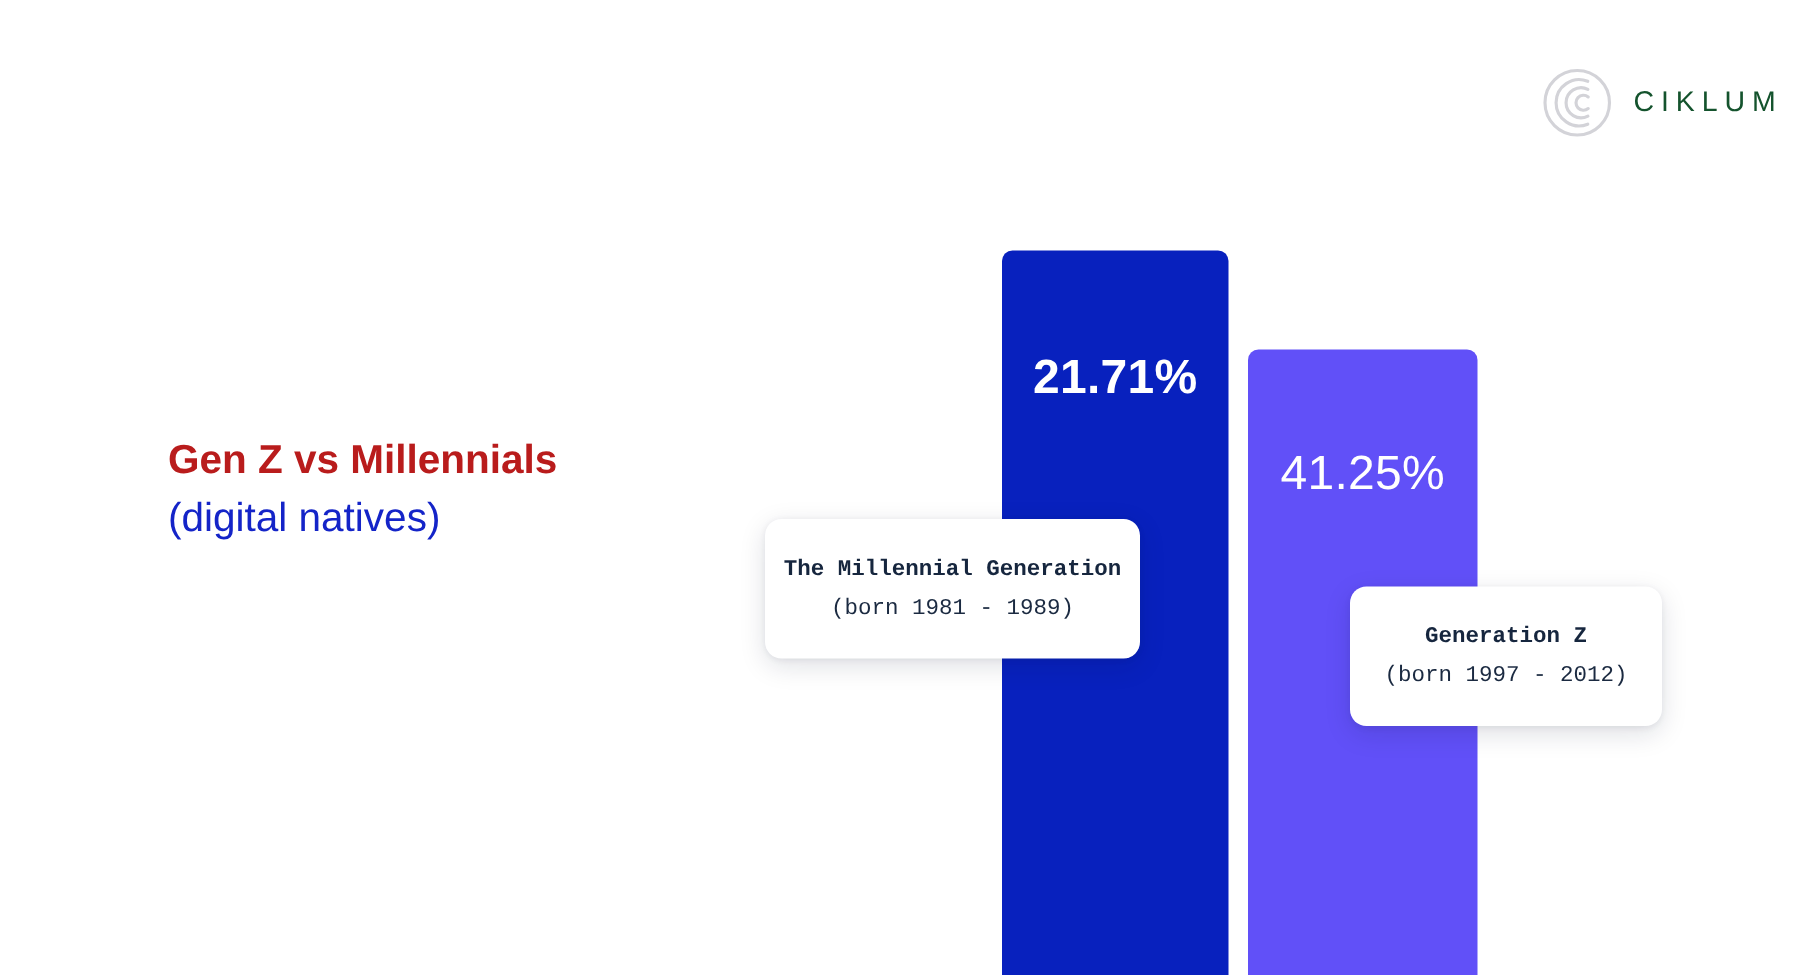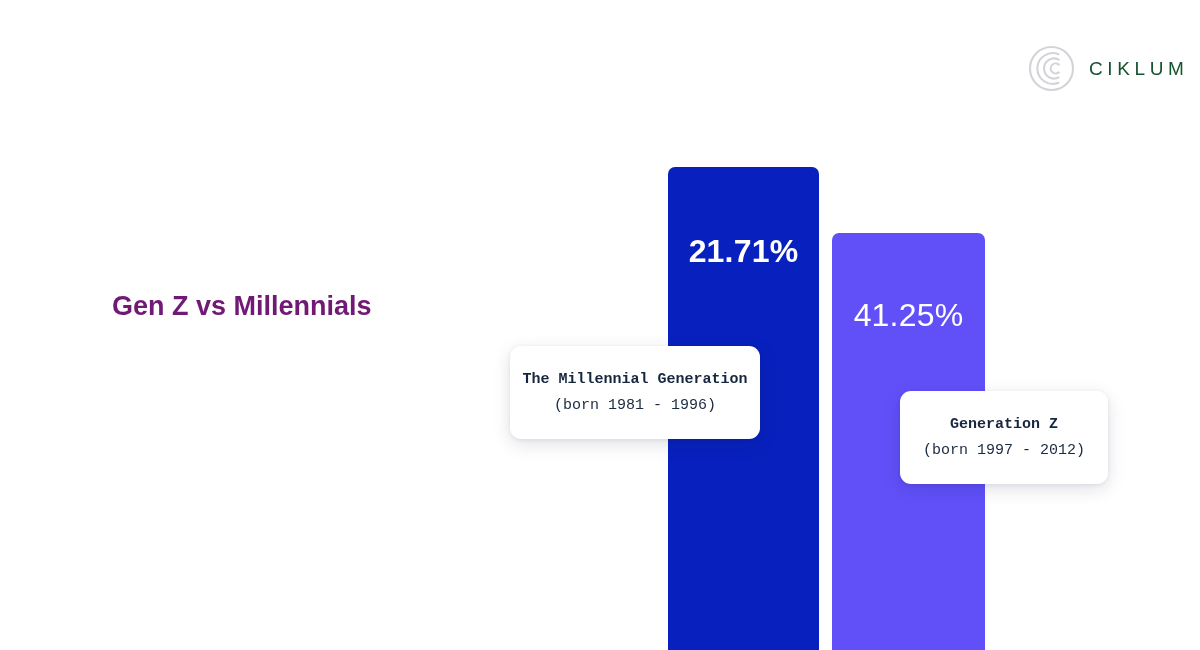--- a/index.html
+++ b/index.html
@@ -47,21 +47,21 @@
   
   .title-block {
     position: absolute;
     left: 112px;
     top: 287px;
     width: 430px;
   }
   .title-line1 {
     font-size: 27px;
     font-weight: 700;
-    color: #701a75;
+    color: #b91c1c;
     line-height: 39px;
     white-space: nowrap;
   }
   .title-line2 {
     font-size: 27px;
     font-weight: 400;
     color: #1424c8;
     line-height: 39px;
     white-space: nowrap;
   }
@@ -159,35 +159,36 @@
         <path d="M30.5 9.2 A15.4 15.4 0 1 0 30.5 37.8" stroke="#d3d3d8" stroke-width="2.1" fill="none" stroke-linecap="round"></path>
         <path d="M30.6 14.6 A10 10 0 1 0 30.6 32.4" stroke="#d3d3d8" stroke-width="2.1" fill="none" stroke-linecap="round"></path>
         <path d="M30.8 19.6 A5 5 0 1 0 30.8 27.4" stroke="#d3d3d8" stroke-width="2.1" fill="none" stroke-linecap="round"></path>
       </svg>
     </span>
     <span class="brand-word">CIKLUM</span>
   </div>
 
   <div class="title-block">
     <div class="title-line1">Gen Z vs Millennials</div>
+    <div class="title-line2">(digital natives)</div>
   </div>
 
   <div class="chart">
 
     <div class="bar bar-millennials">
       <div class="bar-value">21.71%</div>
     </div>
 
     <div class="bar bar-genz">
       <div class="bar-value">41.25%</div>
     </div>
 
     <div class="callout callout-millennials">
       <div class="callout-title">The Millennial Generation</div>
-      <div class="callout-sub">(born 1981 - 1996)</div>
+      <div class="callout-sub">(born 1981 - 1989)</div>
     </div>
 
     <div class="callout callout-genz">
       <div class="callout-title">Generation Z</div>
       <div class="callout-sub">(born 1997 - 2012)</div>
     </div>
 
   </div>
 
 </div>

